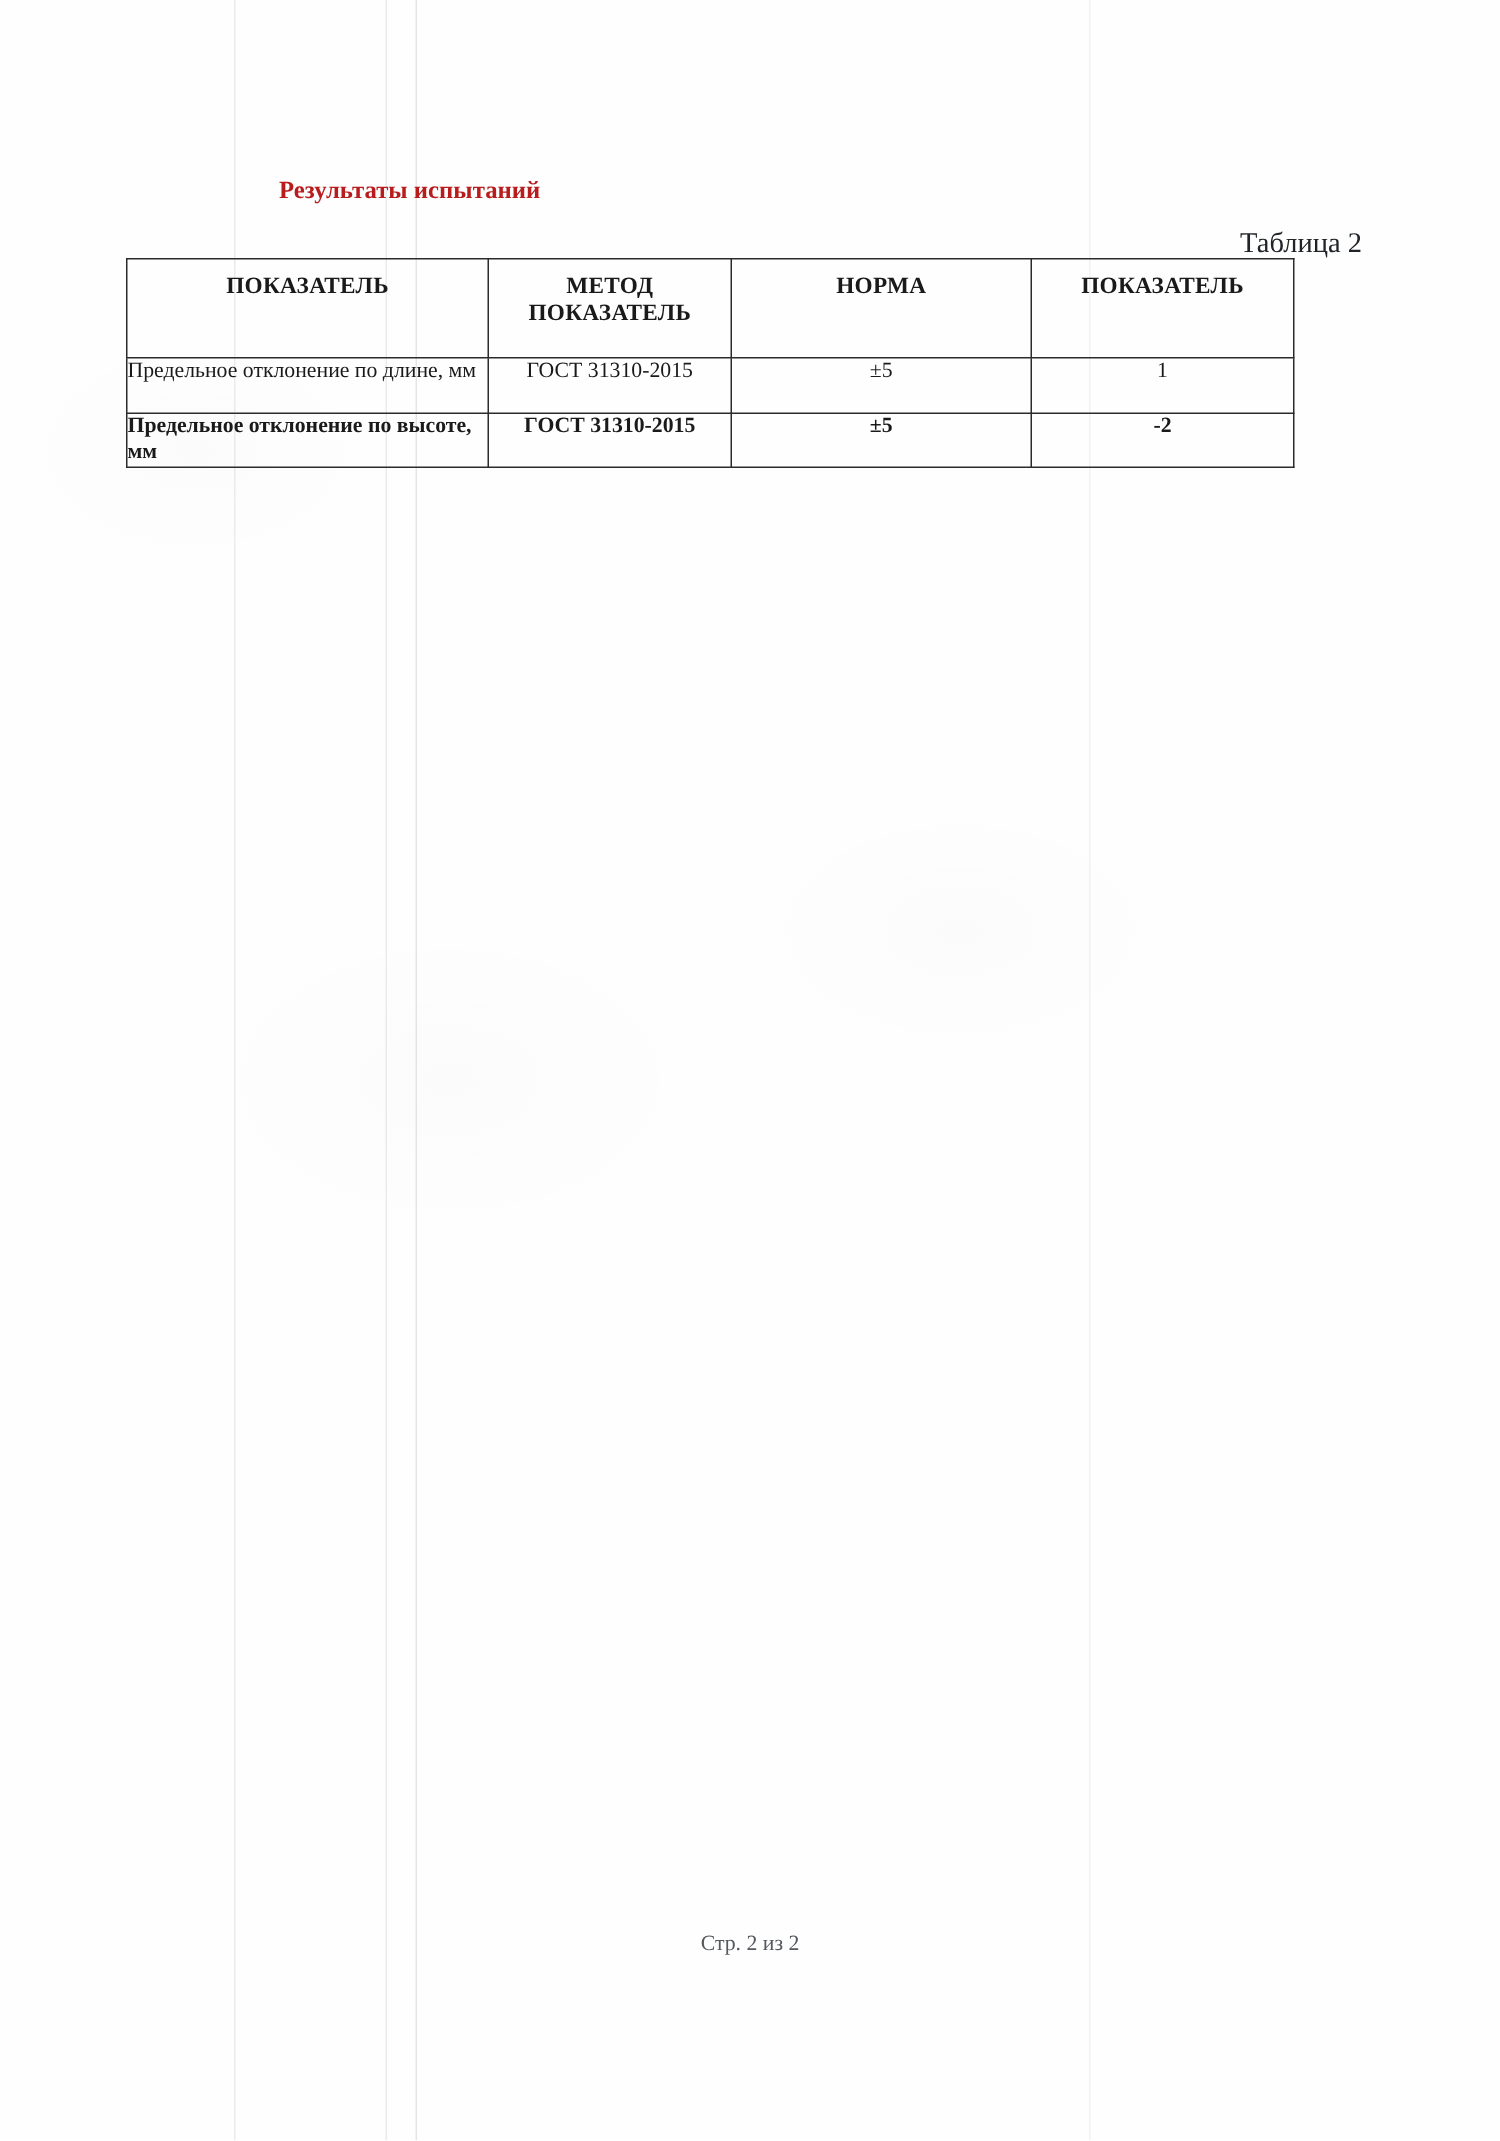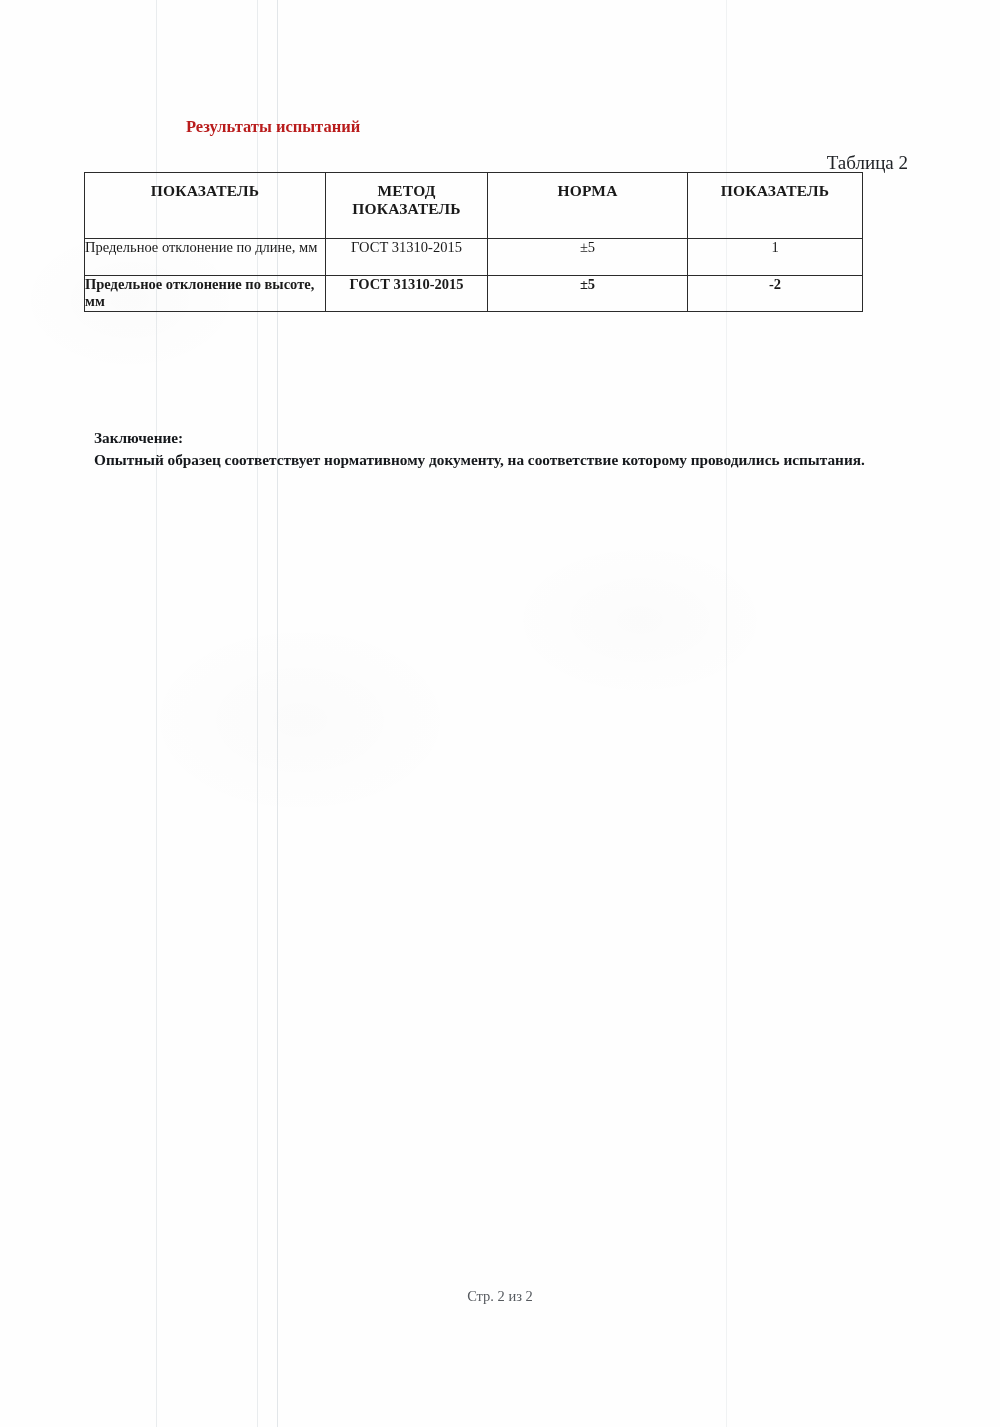--- a/index.html
+++ b/index.html
@@ -201,20 +201,16 @@
       </tr>
       <tr class="r2">
         <td class="cell-indicator">Предельное отклонение по высоте, мм</td>
         <td class="cell-method">ГОСТ 31310-2015</td>
         <td class="cell-norm">±5</td>
         <td class="cell-result">-2</td>
       </tr>
     </tbody>
   </table>
 
-  <div class="conclusion">
-    <span class="c-label">Заключение:</span>
-    <span class="c-body">Опытный образец соответствует нормативному документу, на соответствие которому проводились испытания.</span>
-  </div>
 
   <div class="footer">Стр. 2 из 2</div>
 
 </div>
 
 </body></html>

